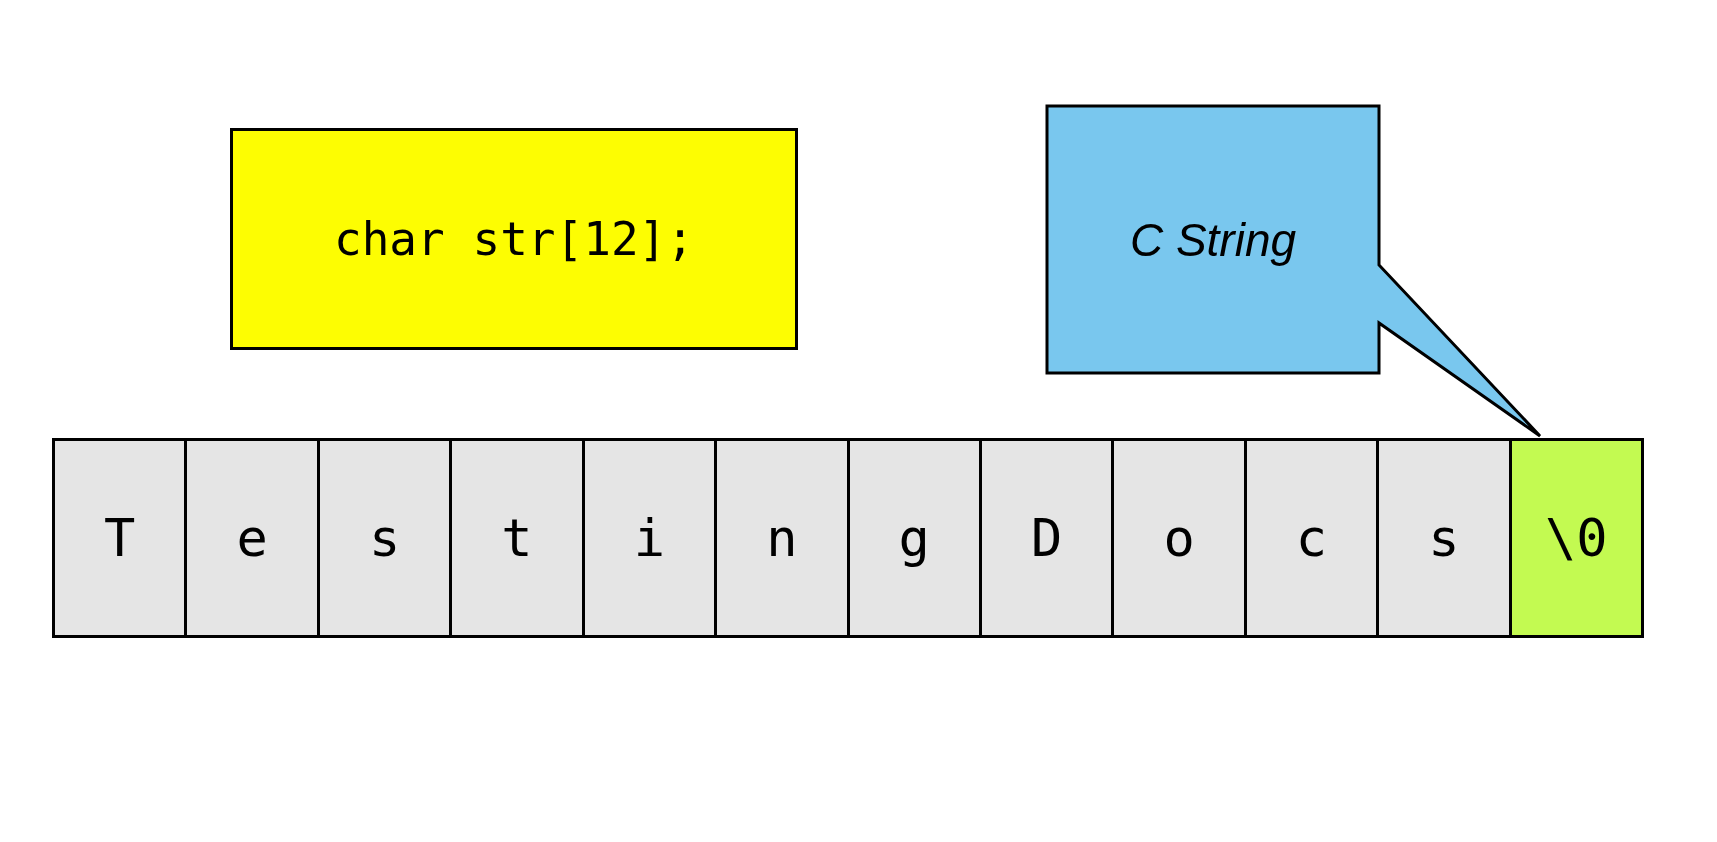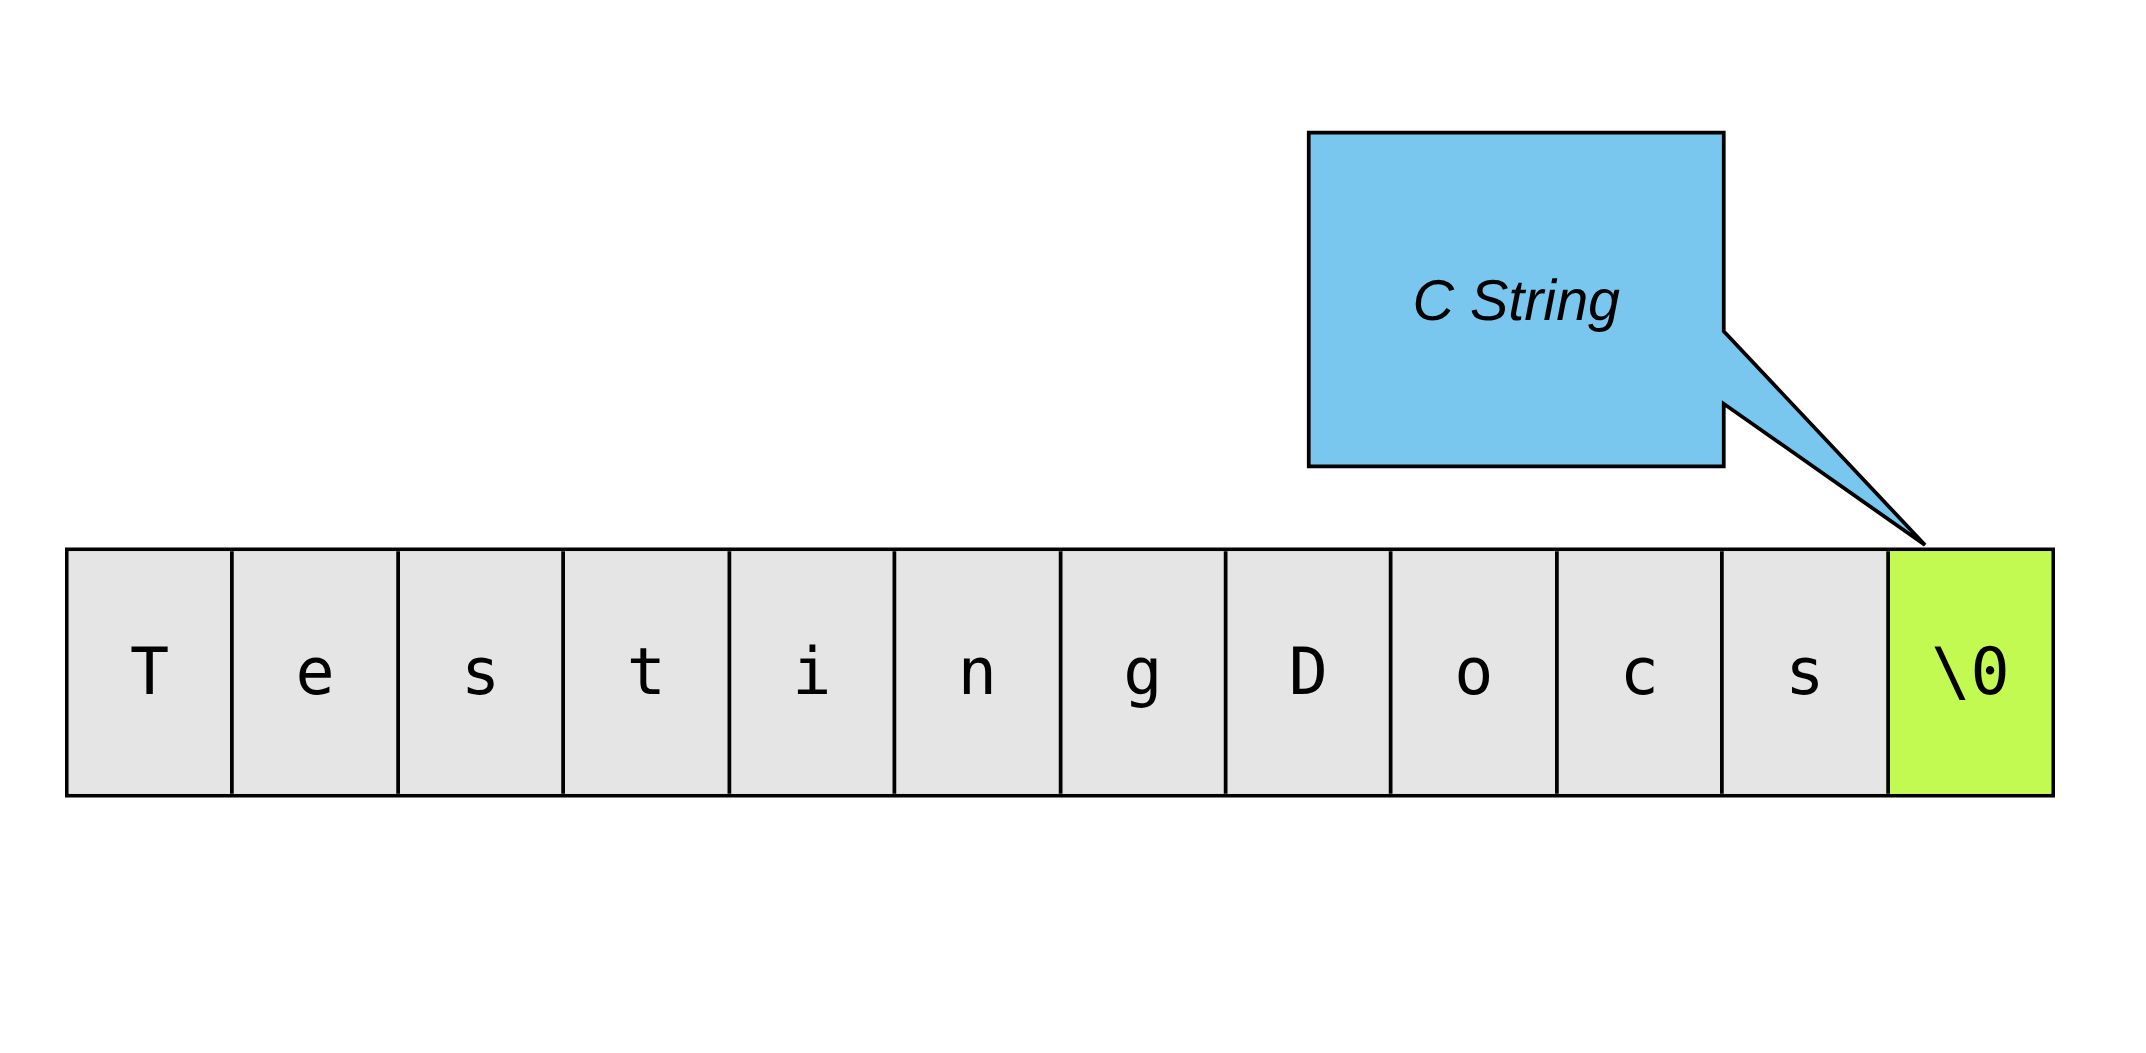--- a/index.html
+++ b/index.html
@@ -100,20 +100,23 @@
   }
   .cell.delimiter {
     background: var(--delim-bg, #c3fa51);
   }
 </style>
 </head>
 <body>
 
 <div class="canvas">
 
+  <div class="decl-box">
+    <span class="decl-code">char str[12];</span>
+  </div>
 
   <svg class="callout-svg" width="1717" height="842" viewBox="0 0 1717 842" aria-hidden="true">
     <polygon points="1047,106 1379,106 1379,265 1540,436 1379,323 1379,373 1047,373"></polygon>
   </svg>
 
   <div class="callout-text">
     <div>C String</div>
   </div>
 
   <div class="array-row" id="array-row">

